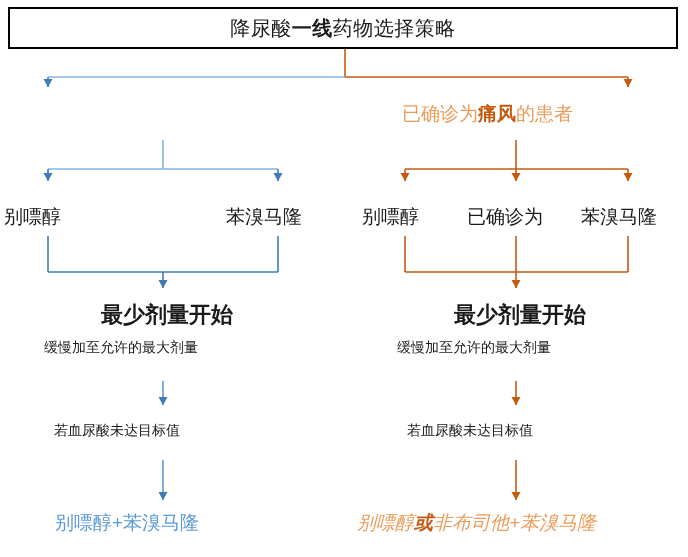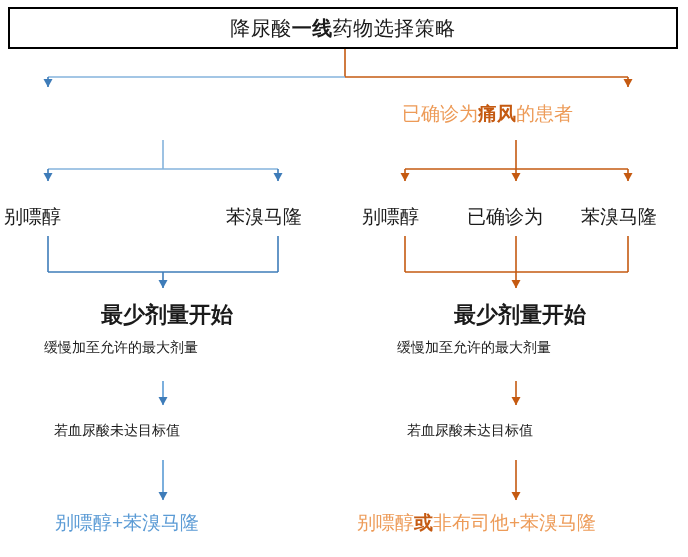--- a/index.html
+++ b/index.html
@@ -76,21 +76,21 @@
   }
   .stage-plain {
     font-size: 14px;
     color: #1a1a1a;
   }
 
   .result {
     font-size: 19px;
   }
   .result.blue   { color: #5B9BD5; }
-  .result.orange { color: #ED9B58; }
+  .result.orange { color: #ED9B58; font-style: italic; }
   .result.orange .emph { color: #C55A11; font-weight: bold; }
 </style>
 </head>
 <body>
 
 <div id="canvas">
 
   <div class="title-box">
     <div class="title-text"><span>降尿酸</span><span class="emph">一线</span><span>药物选择策略</span></div>
   </div>

